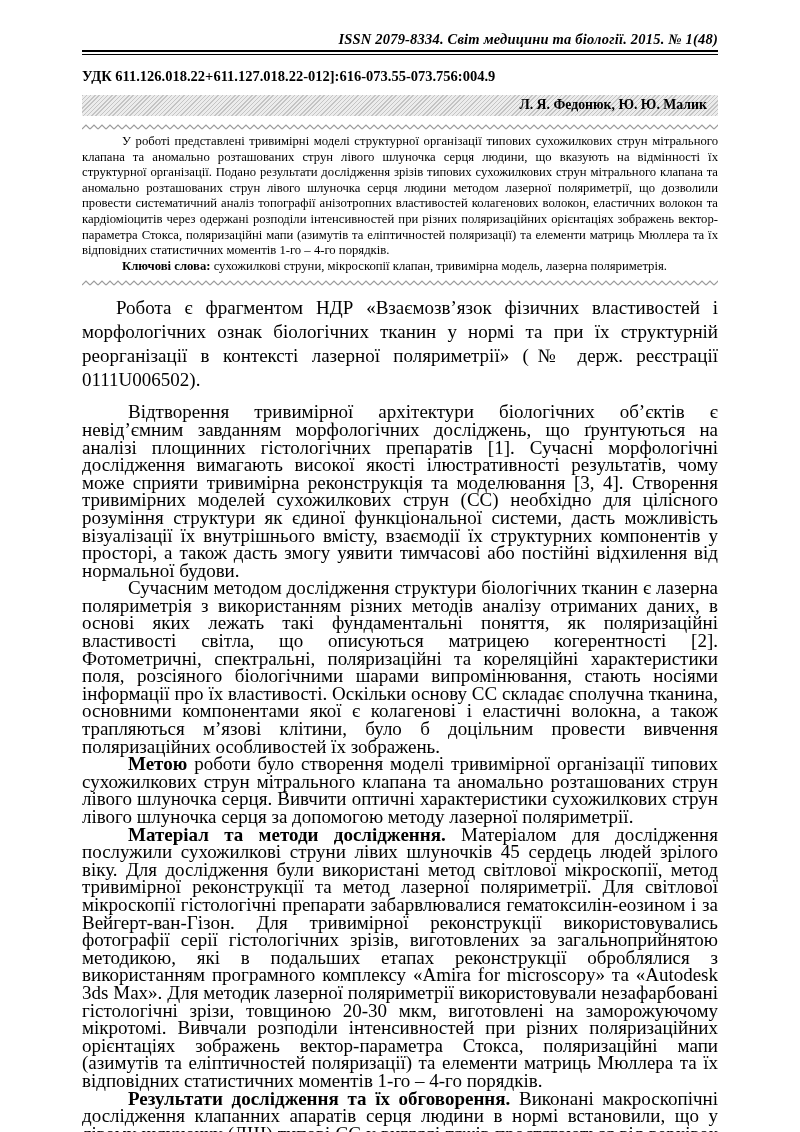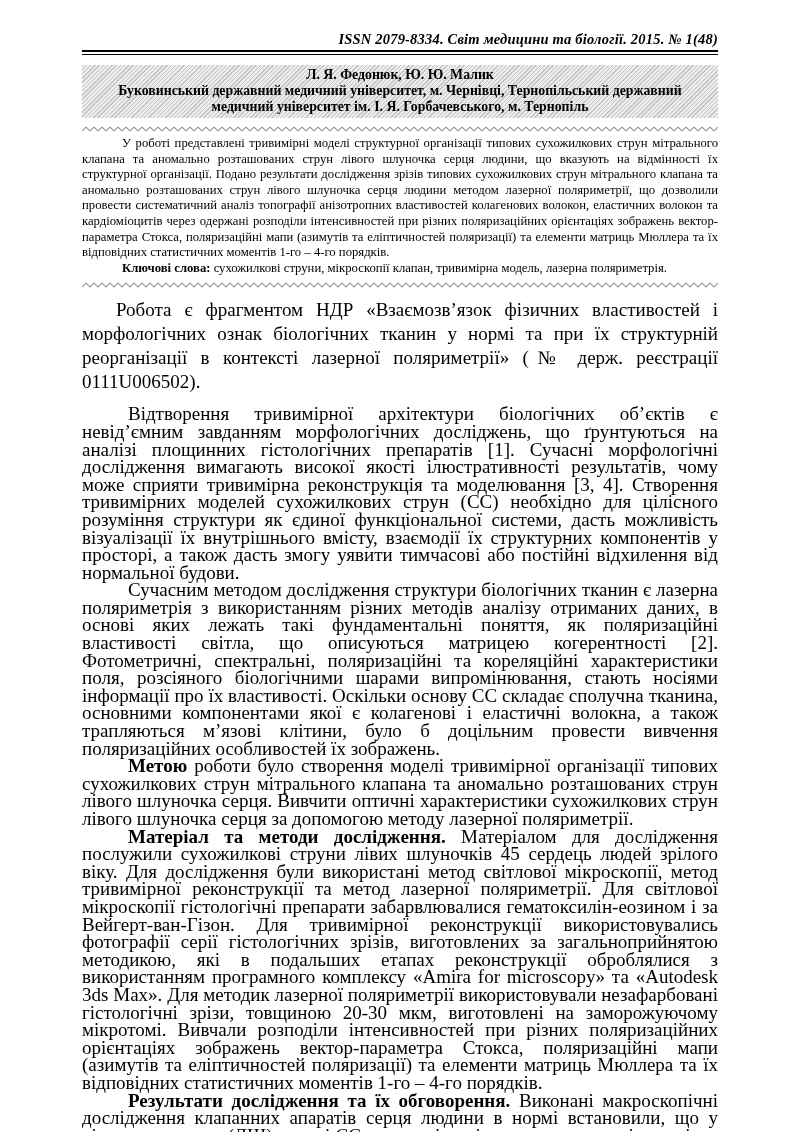--- a/index.html
+++ b/index.html
@@ -36,25 +36,25 @@
   .udk-line {
     margin-top: 13px;
     font-weight: bold;
     font-size: 14.5px;
     line-height: 17px;
   }
   .authors-block {
     margin-top: 10px;
     background: repeating-linear-gradient(135deg,
       #c4c4c4 0px, #c4c4c4 1px, #ececec 1px, #ececec 3px);
-    text-align: center;
+    text-align: right;
     font-weight: bold;
     font-size: 13.8px;
     line-height: 16px;
-    padding: 2px 4px 3px 4px;
+    padding: 2px 11px 3px 4px;
   }
   .authors-names { display: block; }
   .authors-affiliation { display: block; }
 
   .paper-title {
     margin-top: 12px;
     text-align: center;
     font-weight: bold;
     font-size: 15.4px;
     line-height: 18.5px;
@@ -110,24 +110,24 @@
 </head>
 <body>
 
 <div class="page">
   <div class="content">
 
     <div class="issn-line">ISSN 2079-8334. Світ медицини та біології. 2015. № 1(48)</div>
 
     <div class="double-rule"></div>
 
+    <div class="udk-line">УДК 611.126.018.22+611.127.018.22-012]:616-073.55-073.756:004.9</div>
 
     <div class="authors-block">
       <span class="authors-names">Л. Я. Федонюк, Ю. Ю. Малик</span>
-      <span class="authors-affiliation">Буковинський державний медичний університет, м. Чернівці, Тернопільський державний медичний університет ім. І. Я. Горбачевського, м. Тернопіль</span>
     </div>
 
 
     <svg class="zigzag" viewBox="0 0 636 8" preserveAspectRatio="none" xmlns="http://www.w3.org/2000/svg">
       <defs>
         <pattern id="zz" width="8" height="8" patternUnits="userSpaceOnUse">
           <path d="M0 6 L4 2 L8 6" fill="none" stroke="#9a9a9a" stroke-width="1.2"></path>
         </pattern>
       </defs>
       <rect width="636" height="8" fill="url(#zz)"></rect>

